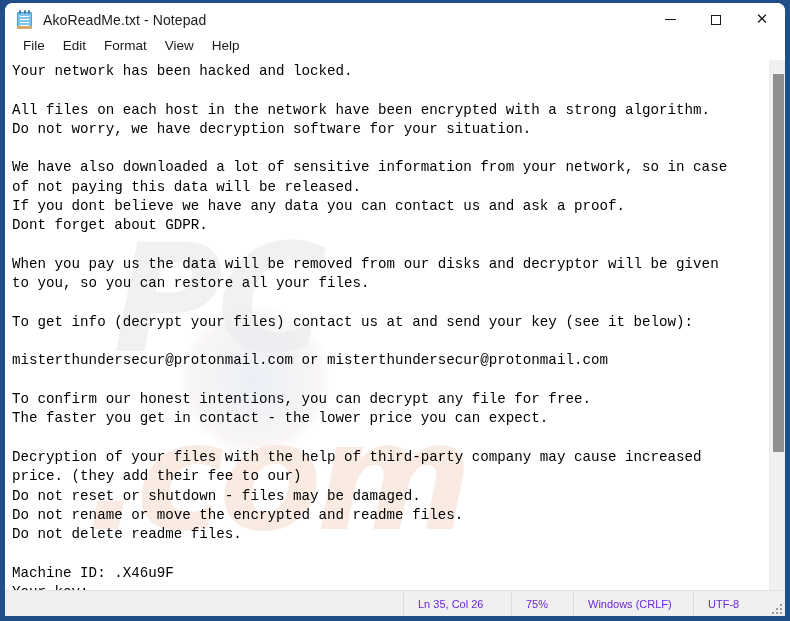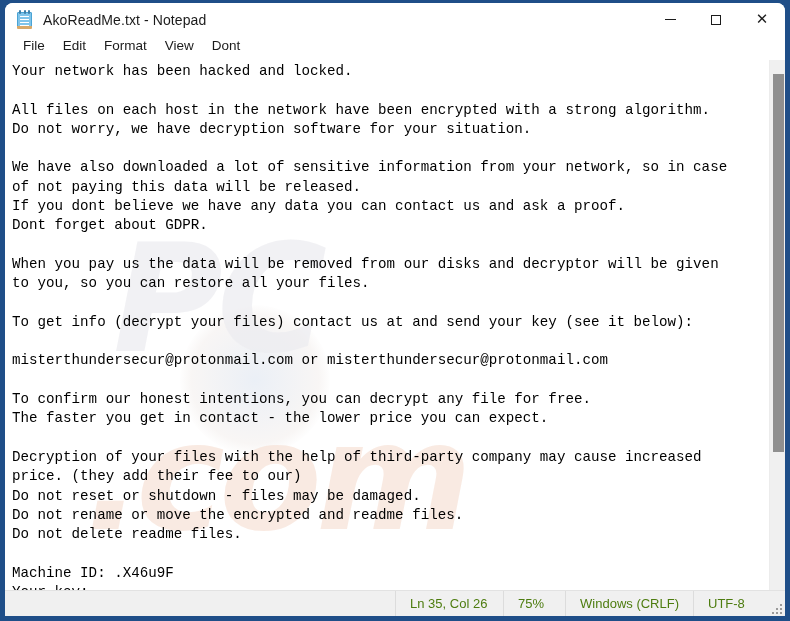--- a/index.html
+++ b/index.html
@@ -187,22 +187,22 @@
 
   
   #statusbar {
     height: 26px;
     flex: 0 0 26px;
     background: #f0f0f0;
     border-top: 1px solid #e2e2e2;
     display: flex;
     align-items: center;
     justify-content: flex-end;
-    font-size: 13px;
-    color: #4d7c0f;
+    font-size: 11px;
+    color: #6d28d9;
     position: relative;
     text-align: right;
   }
   .sb-cell {
     padding: 0 14px;
     height: 26px;
     display: flex; align-items: center;
     white-space: nowrap;
     border-left: 1px solid #dcdcdc;
     cursor: default;
@@ -256,21 +256,21 @@
             <span class="glyph-close">✕</span>
           </div>
       </div>
     </div>
 
     <div id="menubar">
       <div class="menu-item">File</div>
       <div class="menu-item">Edit</div>
       <div class="menu-item">Format</div>
       <div class="menu-item">View</div>
-      <div class="menu-item">Dont</div>
+      <div class="menu-item">Help</div>
     </div>
 
     <div id="editor-wrap">
       <div id="watermark">
         <div id="wm-circle"></div>
         <div class="wm-txt" id="wm-risk">.com</div>
         <div class="wm-txt" id="wm-pc">PC</div>
       </div>
       <div id="editor">Your network has been hacked and locked.
 

